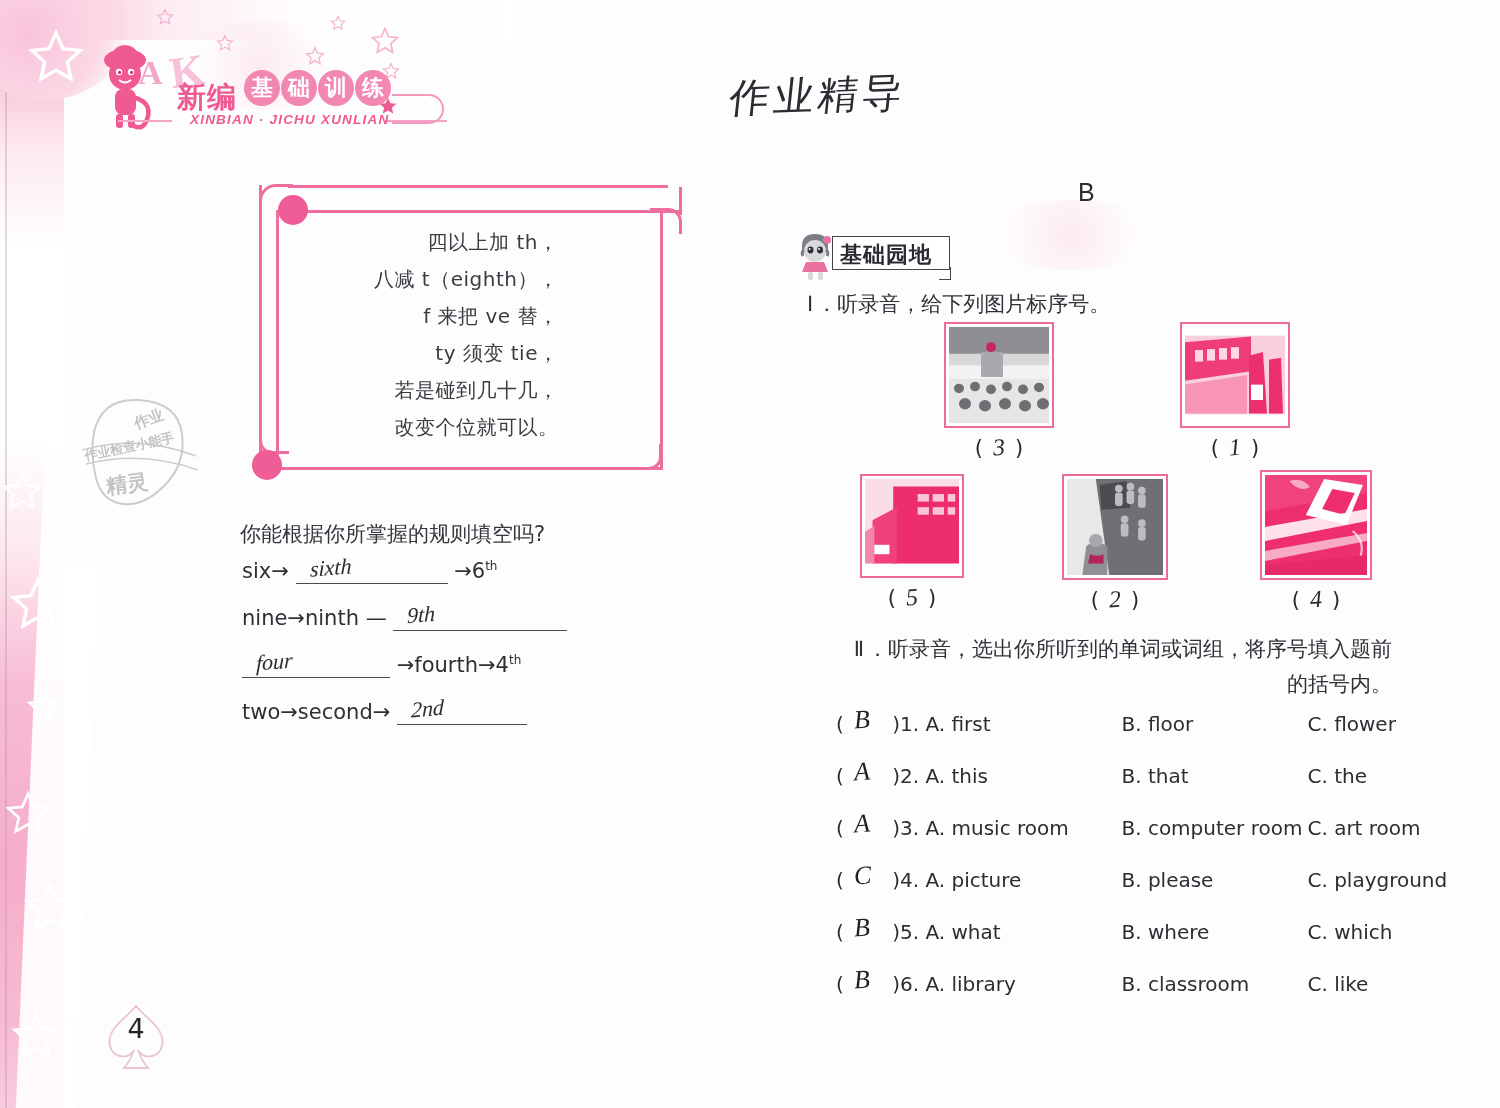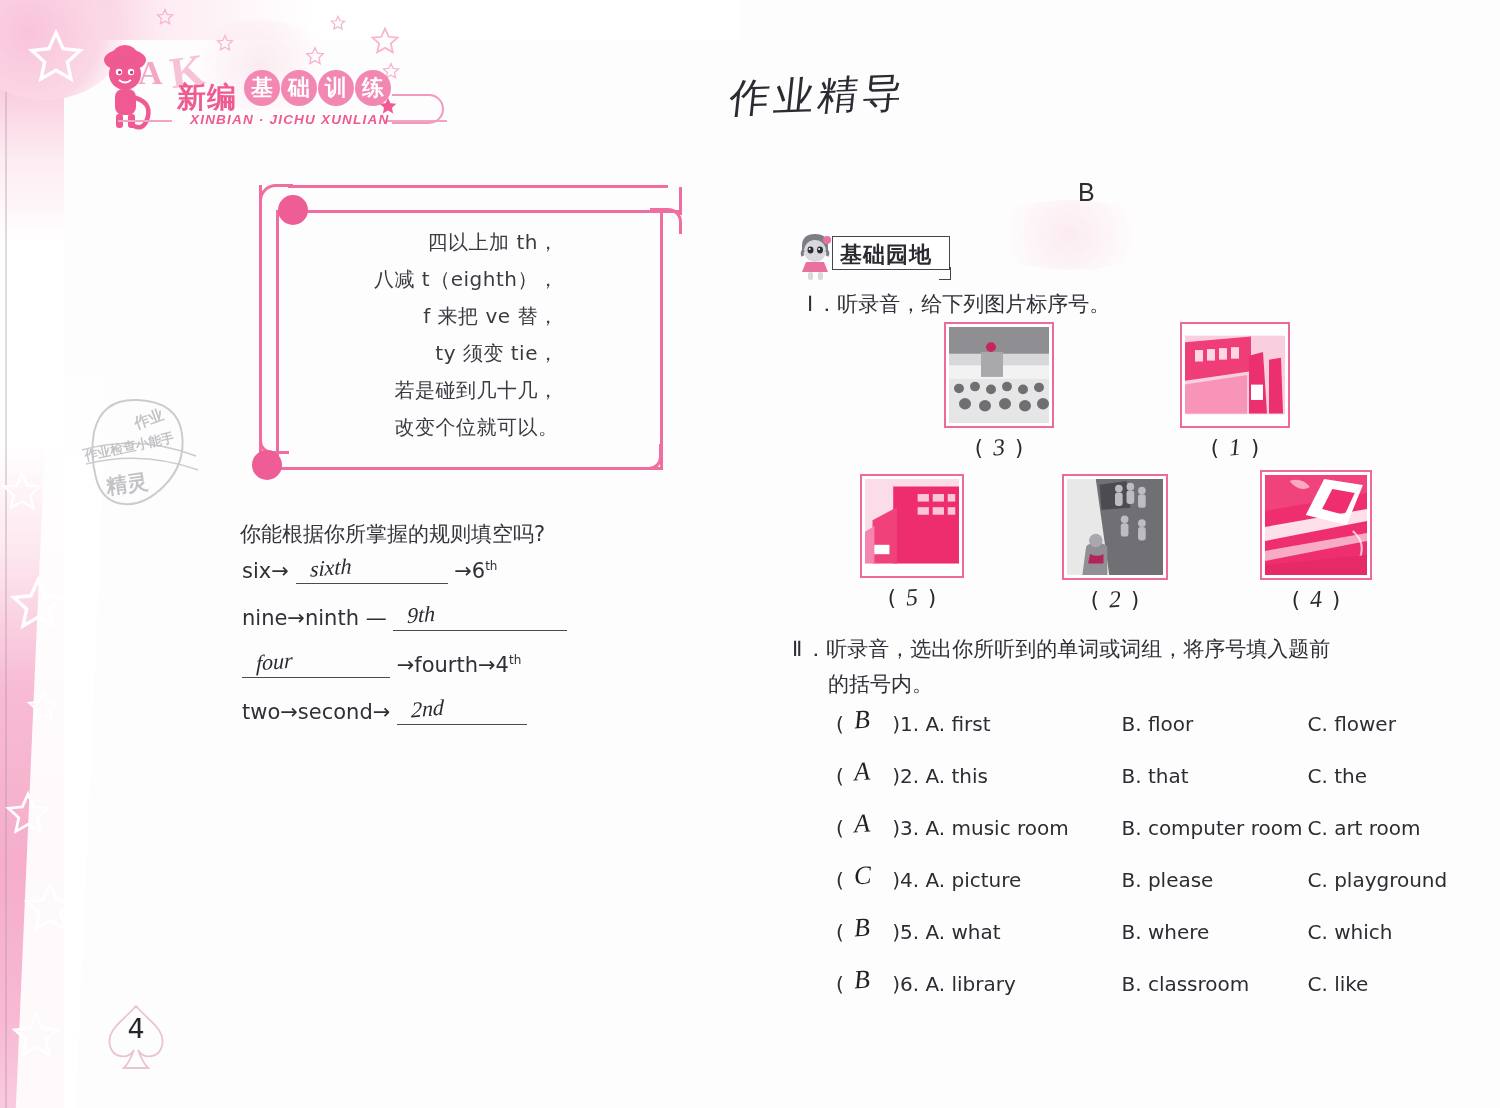--- a/index.html
+++ b/index.html
@@ -249,21 +249,21 @@
     position: absolute;
     font-family: "DejaVu Sans", sans-serif;
     font-size: 21px; color: #2f2f37;
     line-height: 35px;
   }
   .sec-head .rn {
     font-family: "Liberation Serif", serif;
     font-size: 21px; margin-right: 3px;
   }
   #sec1-head { left: 792px; top: 287px; white-space: nowrap; margin-left: 15px; }
-  #sec2-head { left: 792px; top: 632px; width: 600px; }
+  #sec2-head { left: 792px; top: 632px; width: 600px; text-align: right; }
   #sec2-head .indent { padding-left: 36px; display:block; }
 
   
   .pics { position: absolute; left: 840px; top: 322px; width: 560px; height: 300px; }
   .pic-cell { position: absolute; }
   .pic-frame {
     border: 2px solid #ee6a9d;
     background: #fff;
     padding: 3px;
     overflow: hidden;

